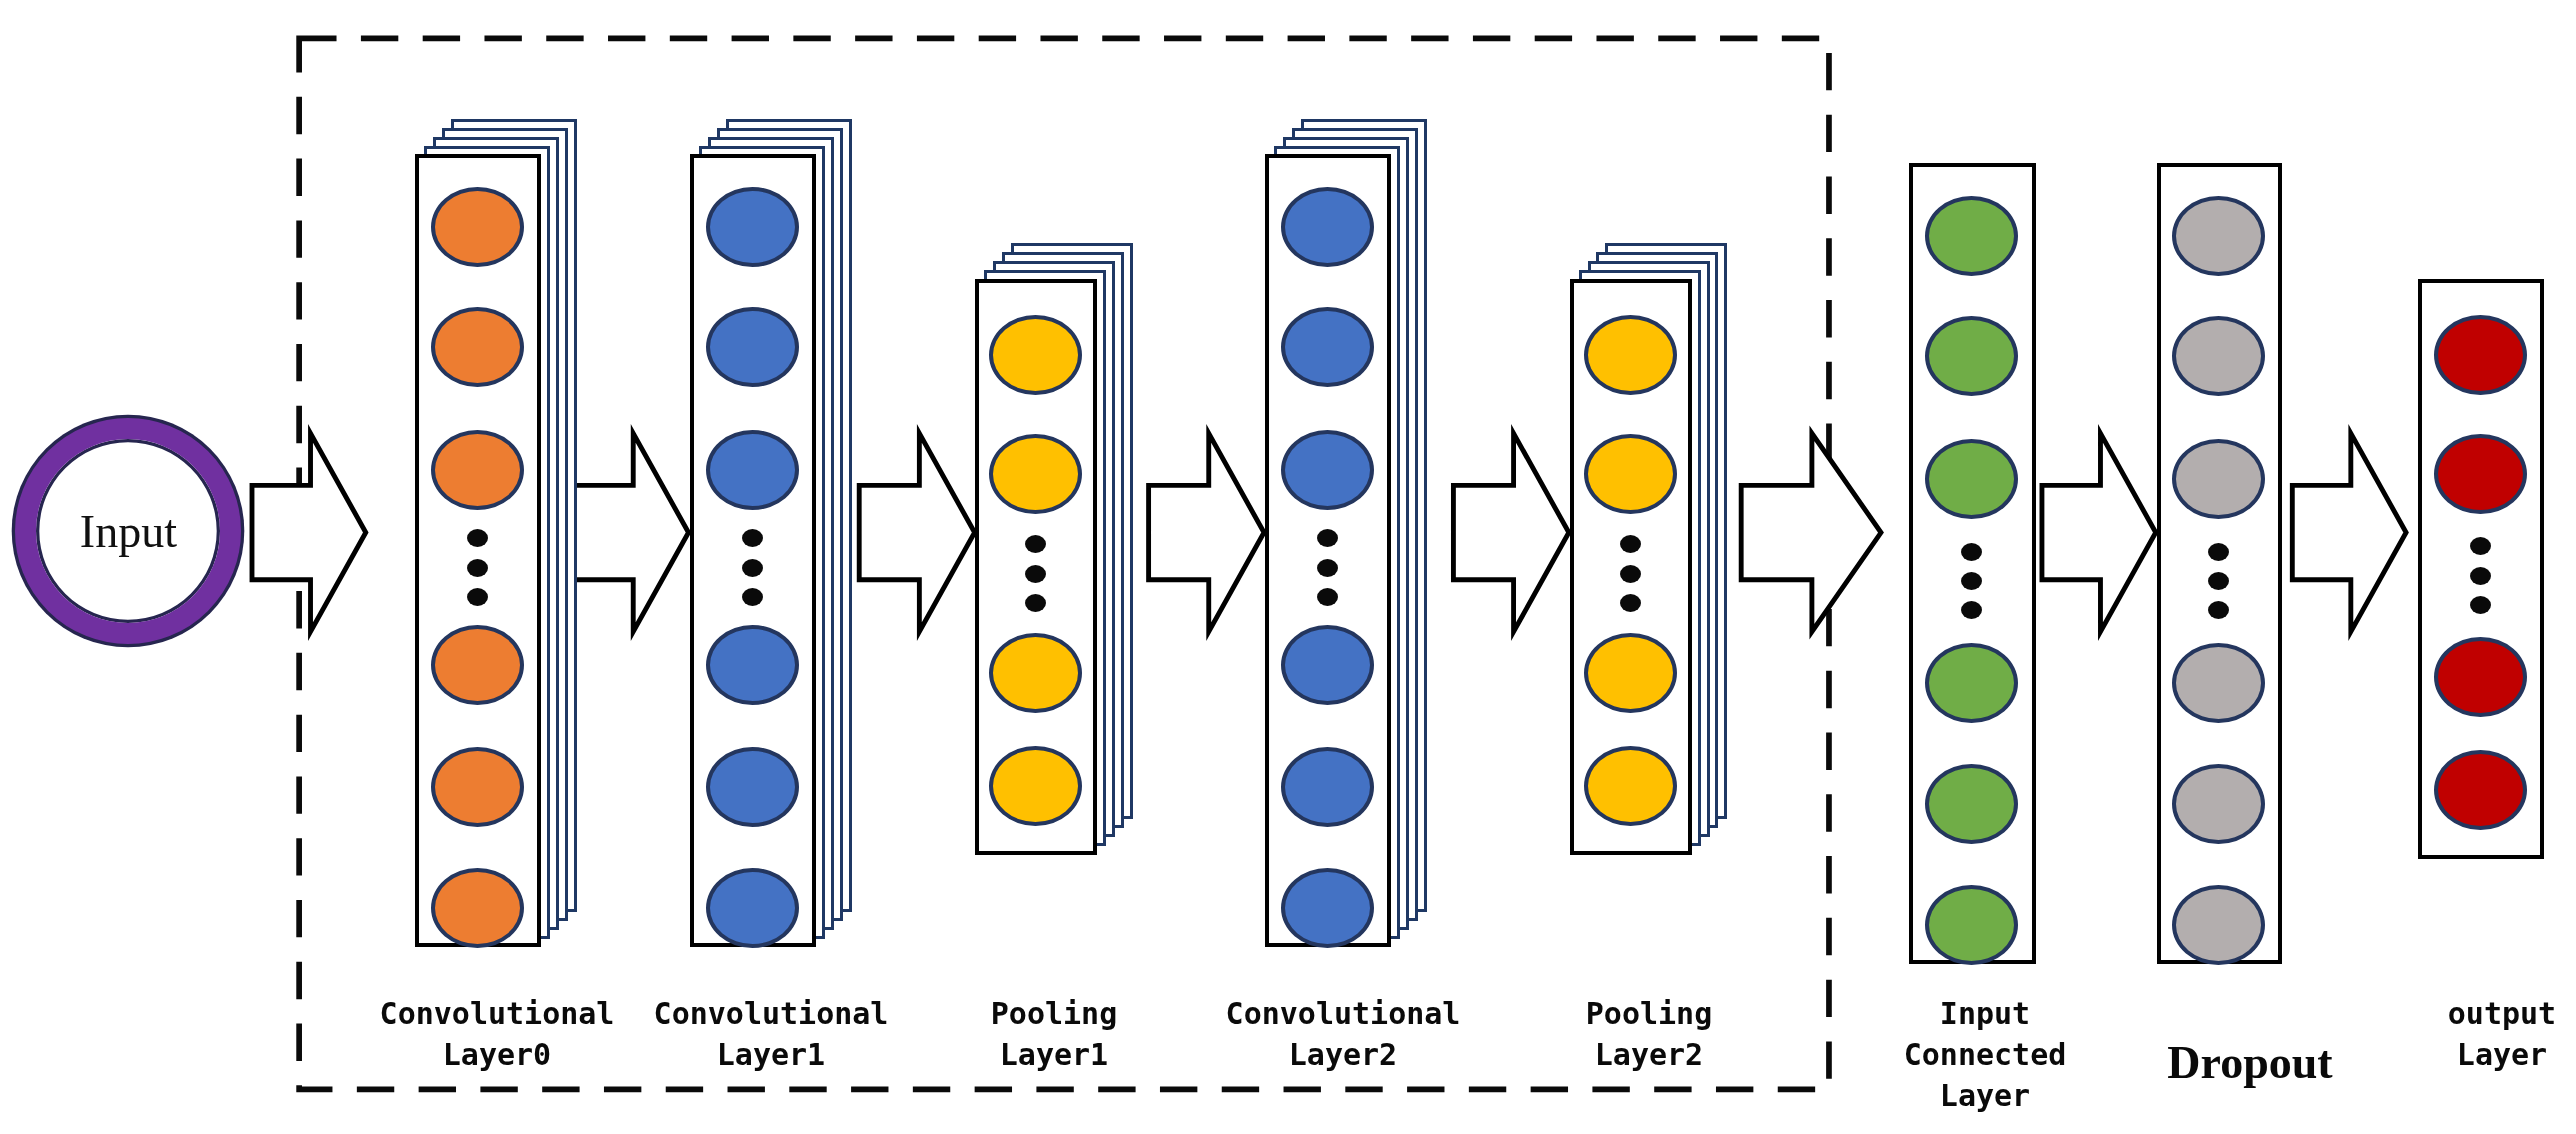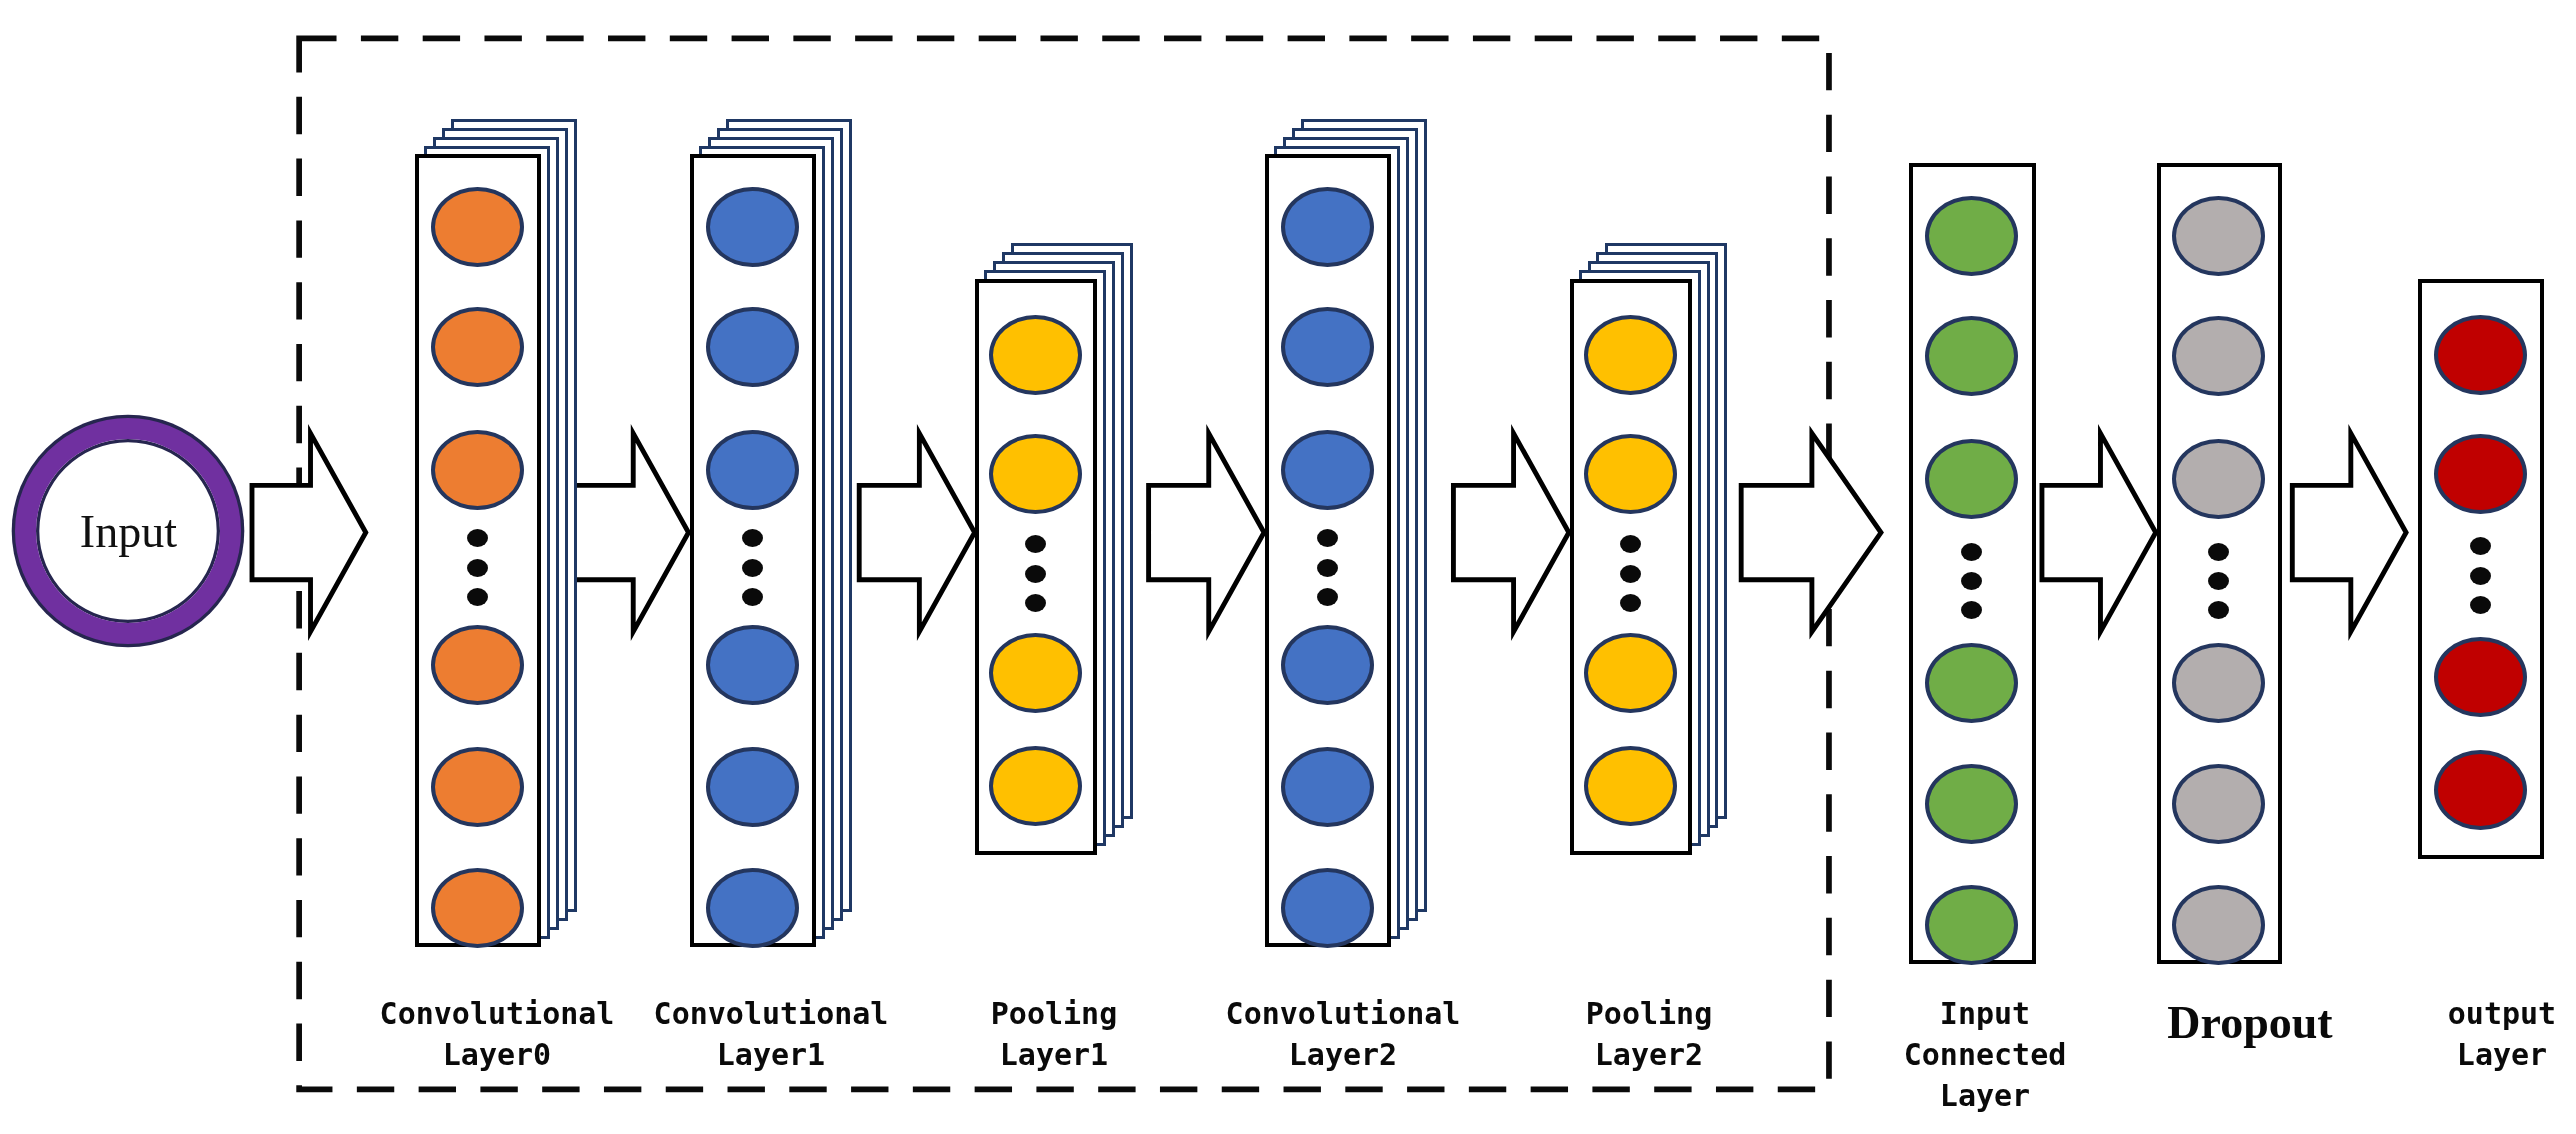--- a/index.html
+++ b/index.html
@@ -48,20 +48,21 @@
     line-height: 41px;
     color: #0a0a0a;
     white-space: nowrap;
     transform: translateX(-50%);
   }
   .layer-label.emphasis {
     font-family: "Liberation Serif", serif;
     font-size: 46px;
     line-height: 49px;
     font-weight: bold;
+    margin-top: 40px;
   }
   #input-node {
     position: absolute;
     border-radius: 50%;
     background: #ffffff;
     box-sizing: border-box;
     display: flex;
     align-items: center;
     justify-content: center;
   }

